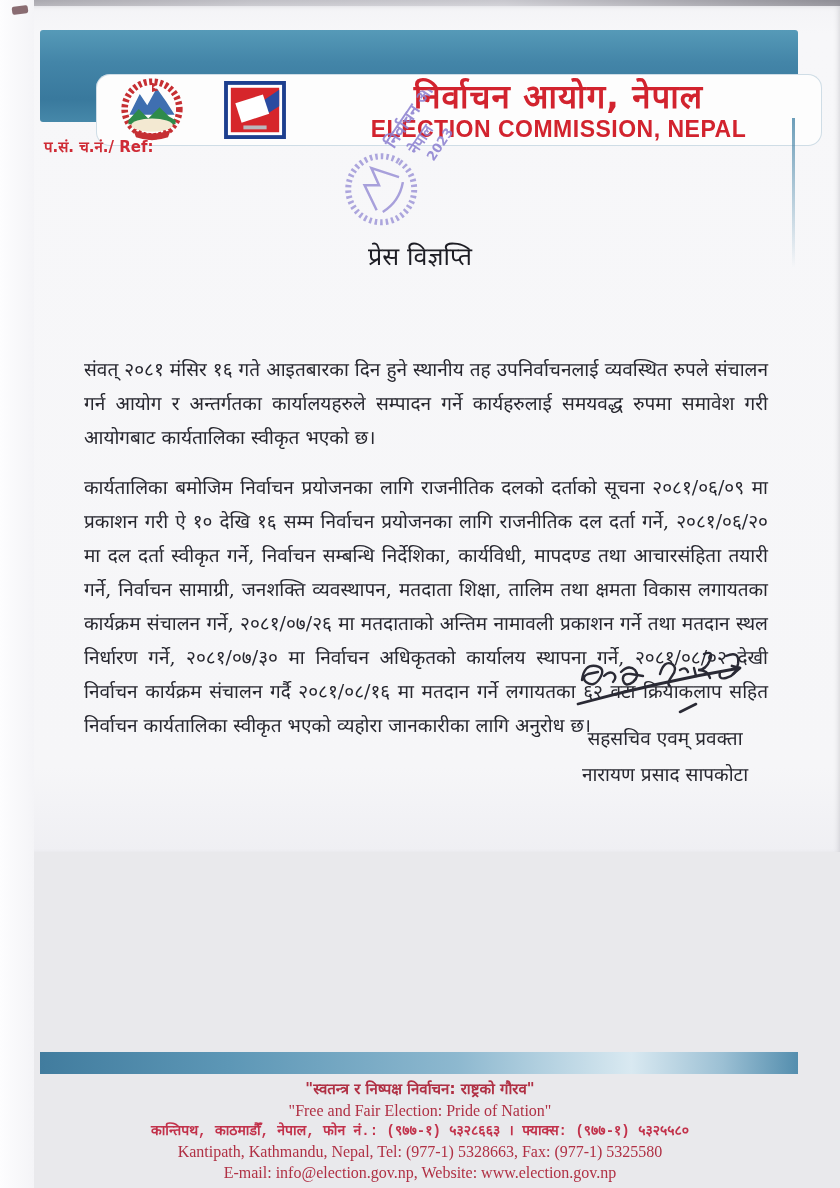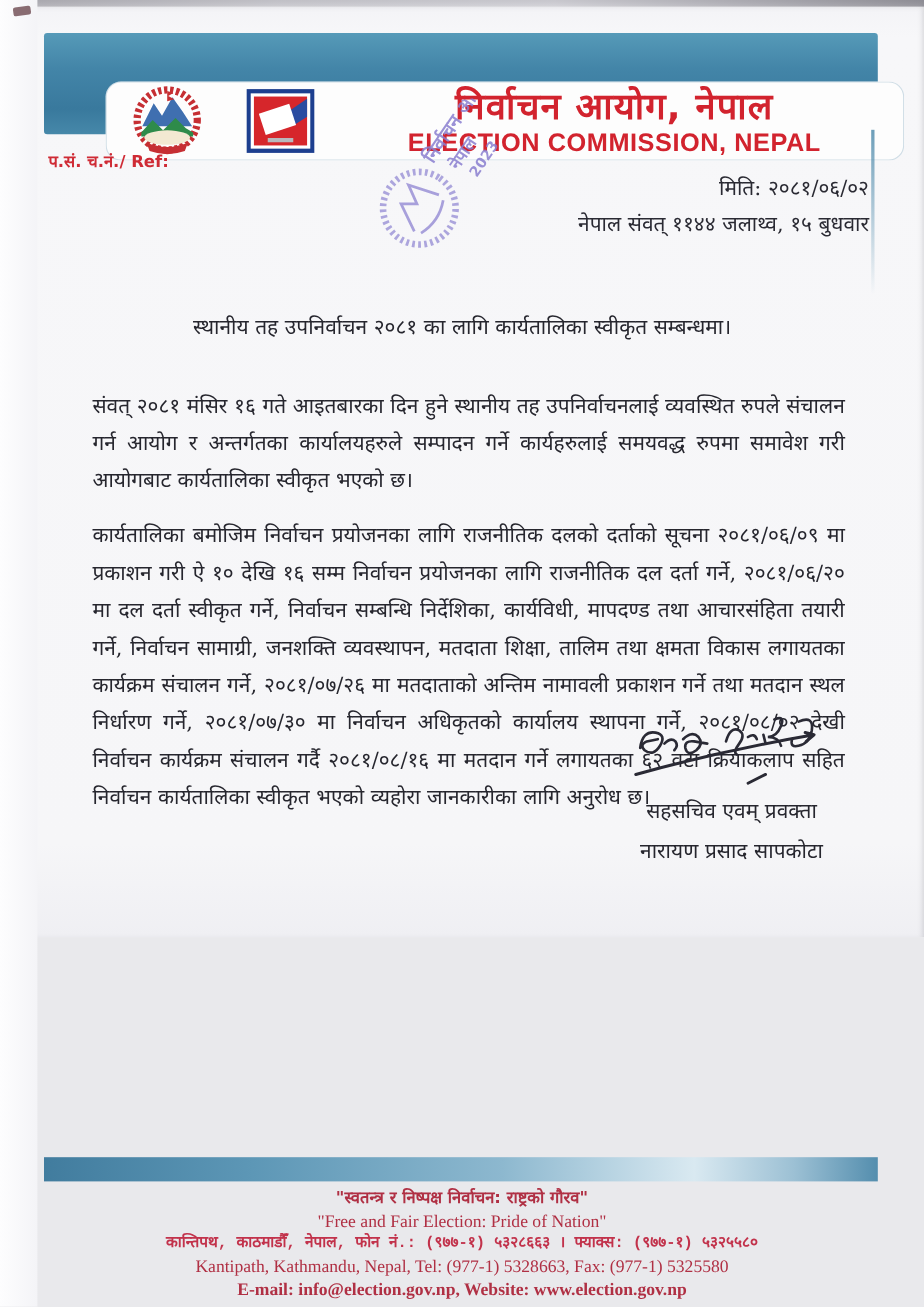--- a/index.html
+++ b/index.html
@@ -96,21 +96,21 @@
   
   .footer-bar{
     position:absolute;left:40px;top:1052px;width:758px;height:22px;
     background:linear-gradient(90deg,#417c9e 0%,#5d97b6 25%,#8db8cf 55%,#d9e9f1 78%,#9cc0d4 90%,#548eae 100%);
   }
   .footer-text{position:absolute;left:0;top:1078px;width:840px;text-align:center;}
   .motto-np{color:#b03044;font-weight:bold;font-size:15px;line-height:22px;font-family:"DejaVu Sans",sans-serif;}
   .motto-en{color:#b03044;font-size:16px;line-height:21px;font-family:"Liberation Serif",serif;}
   .addr-np{color:#c2324b;font-weight:bold;font-size:14px;line-height:20px;font-family:Liberation Mono, monospace;}
   .addr-en{color:#b03044;font-size:16px;line-height:21px;font-family:Liberation Serif, serif;}
-  .contact-en{color:#b03044;font-size:16px;line-height:21px;font-family:"Liberation Serif",serif;font-weight:bold;}
+  .contact-en{color:#b03044;font-size:16px;line-height:21px;font-family:"Liberation Serif",serif;}
 </style>
 </head>
 <body>
 
 <div class="page">
 
   <div class="scan-top-edge"></div>
   <div class="scan-left-strip"></div>
   <div class="corner-mark"></div>
 
@@ -149,26 +149,22 @@
     <g transform="rotate(-48 70 80)" fill="none" stroke="#8a7fd0">
       <circle cx="52" cy="78" r="33" stroke-width="6" stroke-dasharray="2.5 3" opacity=".8"></circle>
       <path d="M32 86 L46 62 L54 74 L64 58 L72 86" stroke-width="2.5" opacity=".85"></path>
       <path d="M34 92 Q52 100 70 92" stroke-width="2.5" opacity=".85"></path>
       <text x="92" y="66" font-size="17" font-weight="bold" fill="#8a7fd0" stroke="none" font-family="DejaVu Sans, sans-serif">निर्वाचन आयोग</text>
       <text x="100" y="88" font-size="15" font-weight="bold" fill="#8a7fd0" stroke="none" font-family="DejaVu Sans, sans-serif">नेपाल</text>
       <text x="104" y="106" font-size="13" font-weight="bold" fill="#8a7fd0" stroke="none" font-family="DejaVu Sans, sans-serif">2023</text>
     </g>
   </svg>
 
-  <div class="date-block">
-    <div>मिति: २०८१/०६/०२</div>
-    <div>नेपाल संवत् ११४४ जलाथ्व, १५ बुधवार</div>
-  </div>
 
-  <div class="subject-line">स्थानीय तह उपनिर्वाचन २०८१ का लागि कार्यतालिका स्वीकृत सम्बन्धमा।</div>
+  <div class="press-title">प्रेस विज्ञप्ति</div>
 
   <div class="body-text">
     <p>संवत् २०८१ मंसिर १६ गते आइतबारका दिन हुने स्थानीय तह उपनिर्वाचनलाई व्यवस्थित रुपले संचालन गर्न आयोग र अन्तर्गतका कार्यालयहरुले सम्पादन गर्ने कार्यहरुलाई समयवद्ध रुपमा समावेश गरी आयोगबाट कार्यतालिका स्वीकृत भएको छ।</p>
     <p>कार्यतालिका बमोजिम निर्वाचन प्रयोजनका लागि राजनीतिक दलको दर्ताको सूचना २०८१/०६/०९ मा प्रकाशन गरी ऐ १० देखि १६ सम्म निर्वाचन प्रयोजनका लागि राजनीतिक दल दर्ता गर्ने, २०८१/०६/२० मा दल दर्ता स्वीकृत गर्ने, निर्वाचन सम्बन्धि निर्देशिका, कार्यविधी, मापदण्ड तथा आचारसंहिता तयारी गर्ने, निर्वाचन सामाग्री, जनशक्ति व्यवस्थापन, मतदाता शिक्षा, तालिम तथा क्षमता विकास लगायतका कार्यक्रम संचालन गर्ने, २०८१/०७/२६ मा मतदाताको अन्तिम नामावली प्रकाशन गर्ने तथा मतदान स्थल निर्धारण गर्ने, २०८१/०७/३० मा निर्वाचन अधिकृतको कार्यालय स्थापना गर्ने, २०८१/०८/०२ देखी निर्वाचन कार्यक्रम संचालन गर्दै २०८१/०८/१६ मा मतदान गर्ने लगायतका ६२ वटा क्रियाकलाप सहित निर्वाचन कार्यतालिका स्वीकृत भएको व्यहोरा जानकारीका लागि अनुरोध छ।</p>
   </div>
 
   <svg class="signature-svg" viewBox="0 0 200 72">
     <g fill="none" stroke="#2a2a35" stroke-width="2.4" stroke-linecap="round">
       <path d="M14 34 q2 -16 14 -14 q10 2 4 12 q-6 10 -14 4 q-5 -5 2 -8 l10 -2"></path>
       <path d="M36 30 q6 -6 10 -2 q3 4 -1 8 m8 -10 q8 -8 14 -2 q5 6 -2 12 q-8 6 -10 -2 q-1 -7 8 -6 l12 2"></path>

